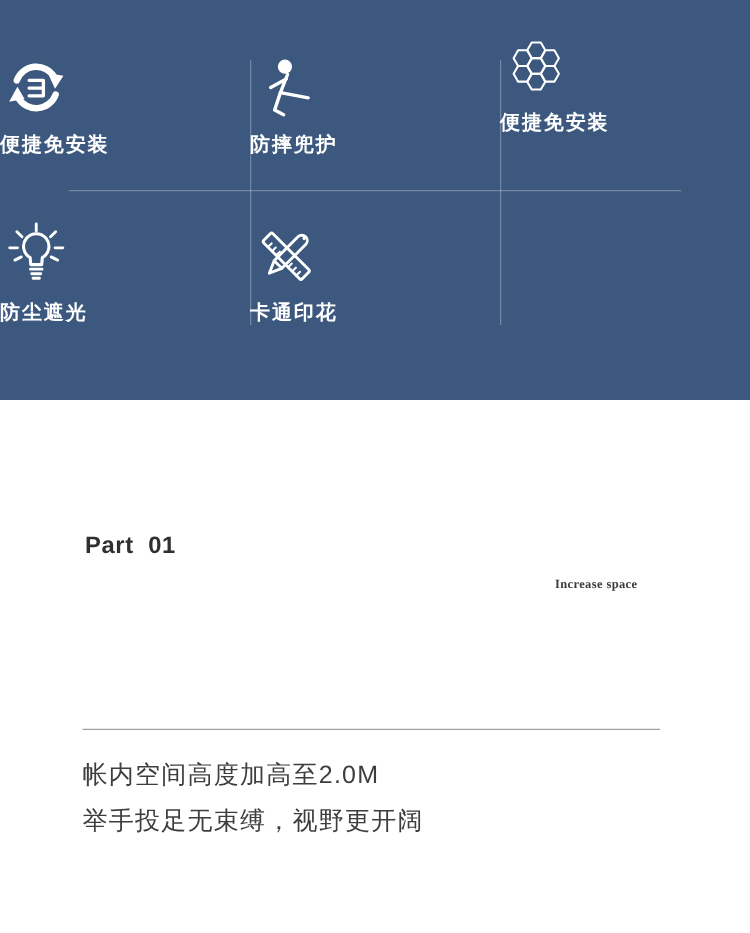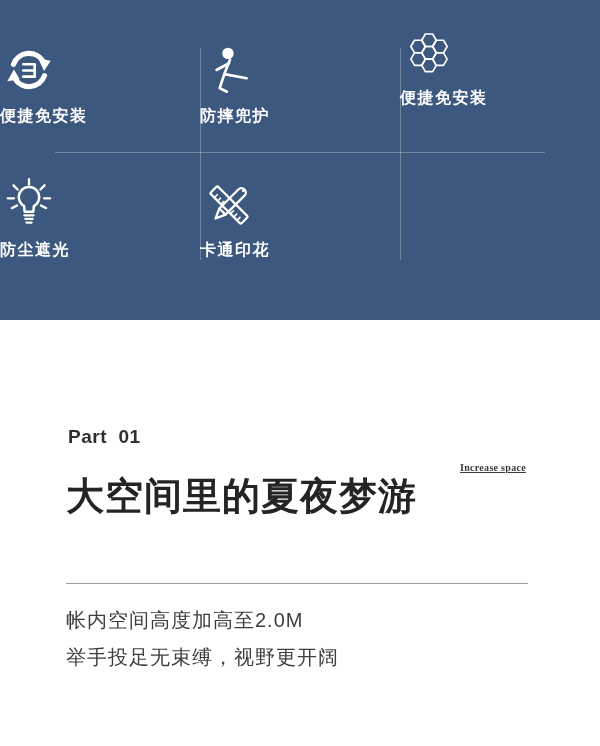--- a/index.html
+++ b/index.html
@@ -58,24 +58,24 @@
   }
   svg{display:block;}
   .stroke{stroke:#fff;fill:none;stroke-linecap:round;stroke-linejoin:round;}
   
   .part-label{
     position:absolute;left:68px;top:426px;
     font-size:19px;font-weight:bold;color:#2f2f2f;
     letter-spacing:0.5px;white-space:pre;
   }
   .tagline-en{
-    position:absolute;left:460px;top:462px;
+    position:absolute;left:444px;top:462px;
     font-size:10px;color:#3b3b3b;
     font-family:"Liberation Serif", serif;
-    font-weight:bold;letter-spacing:0.3px;text-decoration:underline;
+    font-weight:bold;letter-spacing:0.3px;
   }
   .big-title{
     position:absolute;left:66px;top:473px;
     font-size:38px;font-weight:900;color:var(--text-dark);
     line-height:47px;letter-spacing:1px;white-space:nowrap;
   }
   .title-divider{
     position:absolute;left:66px;top:583px;
     width:462px;height:1px;background:var(--divider);
   }
@@ -174,21 +174,20 @@
   </div>
   <div class="vline v1"></div>
   <div class="vline v2"></div>
   <div class="hline"></div>
 </div>
 
 <div class="part-label">Part  01</div>
 <div class="tagline-en">Increase space</div>
 
 <div class="big-title">
-  <div>大空间里的夏夜梦游</div>
 </div>
 
 <div class="title-divider"></div>
 
 <div class="desc">
   <div>帐内空间高度加高至2.0M</div>
   <div>举手投足无束缚，视野更开阔</div>
 </div>
 
 </body></html>

